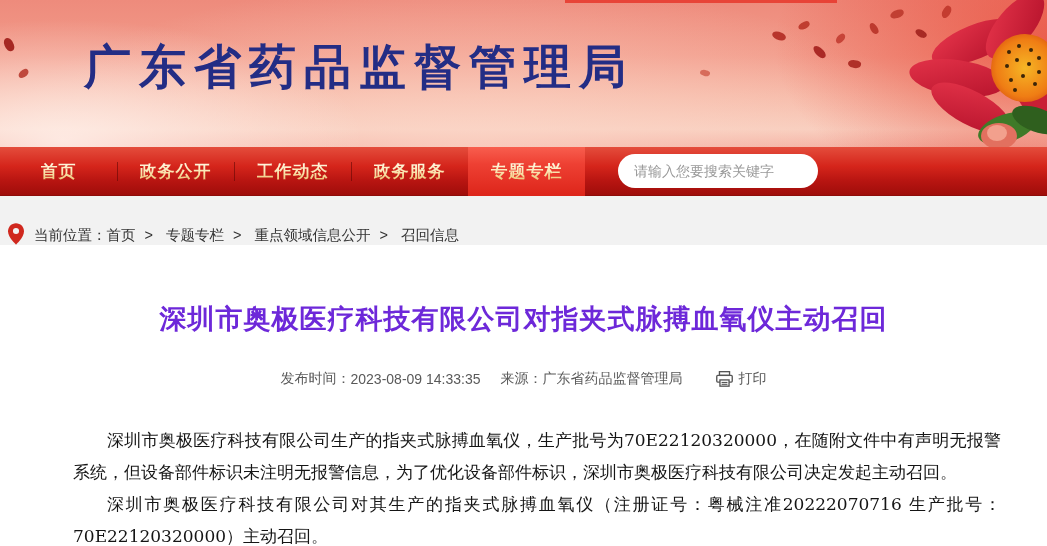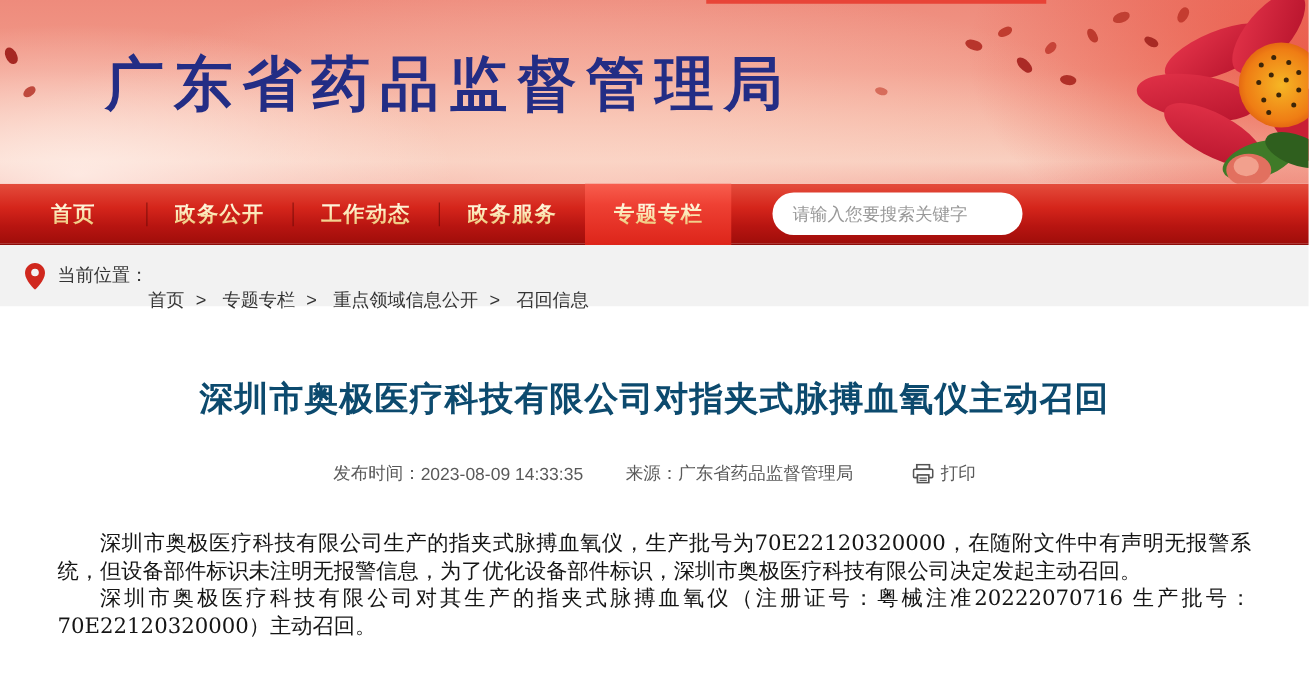--- a/index.html
+++ b/index.html
@@ -47,46 +47,46 @@
   .nav-item.active::before, .nav-item.active + .nav-item::before { display:none; }
   .nav-search { flex:1; display:flex; align-items:center; }
   .search-input {
     margin-left:33px; width:200px; height:34px; border:none; outline:none; border-radius:17px;
     padding:0 16px; font-size:14px; color:#333; background:#fff;
   }
   .search-input::placeholder { color:#999; }
 
   
   .breadcrumb-bar {
-    height:49px; background:#f2f2f2; display:flex; align-items:center; padding-left:20px;
+    height:49px; background:#f2f2f2; display:flex; align-items:flex-end; padding-left:8px;
     font-size:14.5px; color:#333;
   }
   .pin { margin-right:10px; flex:0 0 auto; }
   .crumbs { display:inline;margin-top:40px; }
   .crumb { color:#333; text-decoration:none; cursor:pointer; }
   .sep { color:#333; margin:0 9px; }
 
   
   .article { background:#fff; }
   .article-title {
-    margin-top:56px; text-align:center; font-size:27px; font-weight:bold; color:#0c4a6e; letter-spacing:1px;
+    margin-top:56px; text-align:center; font-size:27px; font-weight:bold; color:#6d28d9; letter-spacing:1px;
   }
   .meta {
-    margin-top:33px; display:flex; justify-content:center; align-items:center; gap:34px;
+    margin-top:33px; display:flex; justify-content:center; align-items:center; gap:20px;
     font-size:14px; color:#595959;
   }
   .meta .grp { display:flex; align-items:center; white-space:nowrap; }
   .fs { margin:0 5px; color:#595959; cursor:pointer; text-decoration:none; }
   .print-btn { display:flex; align-items:center; gap:6px; cursor:pointer;margin-left:13px; }
   .print-btn svg { display:block; }
 
   .body-text { margin-top:36px; padding:0 46px; }
   .body-text p {
     font-family:"DejaVu Serif","Liberation Serif",serif;
-    font-size:17px; line-height:22px; color:#151515; text-indent:2em; text-align:justify;
+    font-size:17px; line-height:32px; color:#151515; text-indent:2em; text-align:justify;margin-left:27px;
   }
 
   .flower-svg { position:absolute; right:0; top:0; pointer-events:none; }
 </style>
 </head>
 <body>
 
 <div class="page">
 
   <div class="header">

